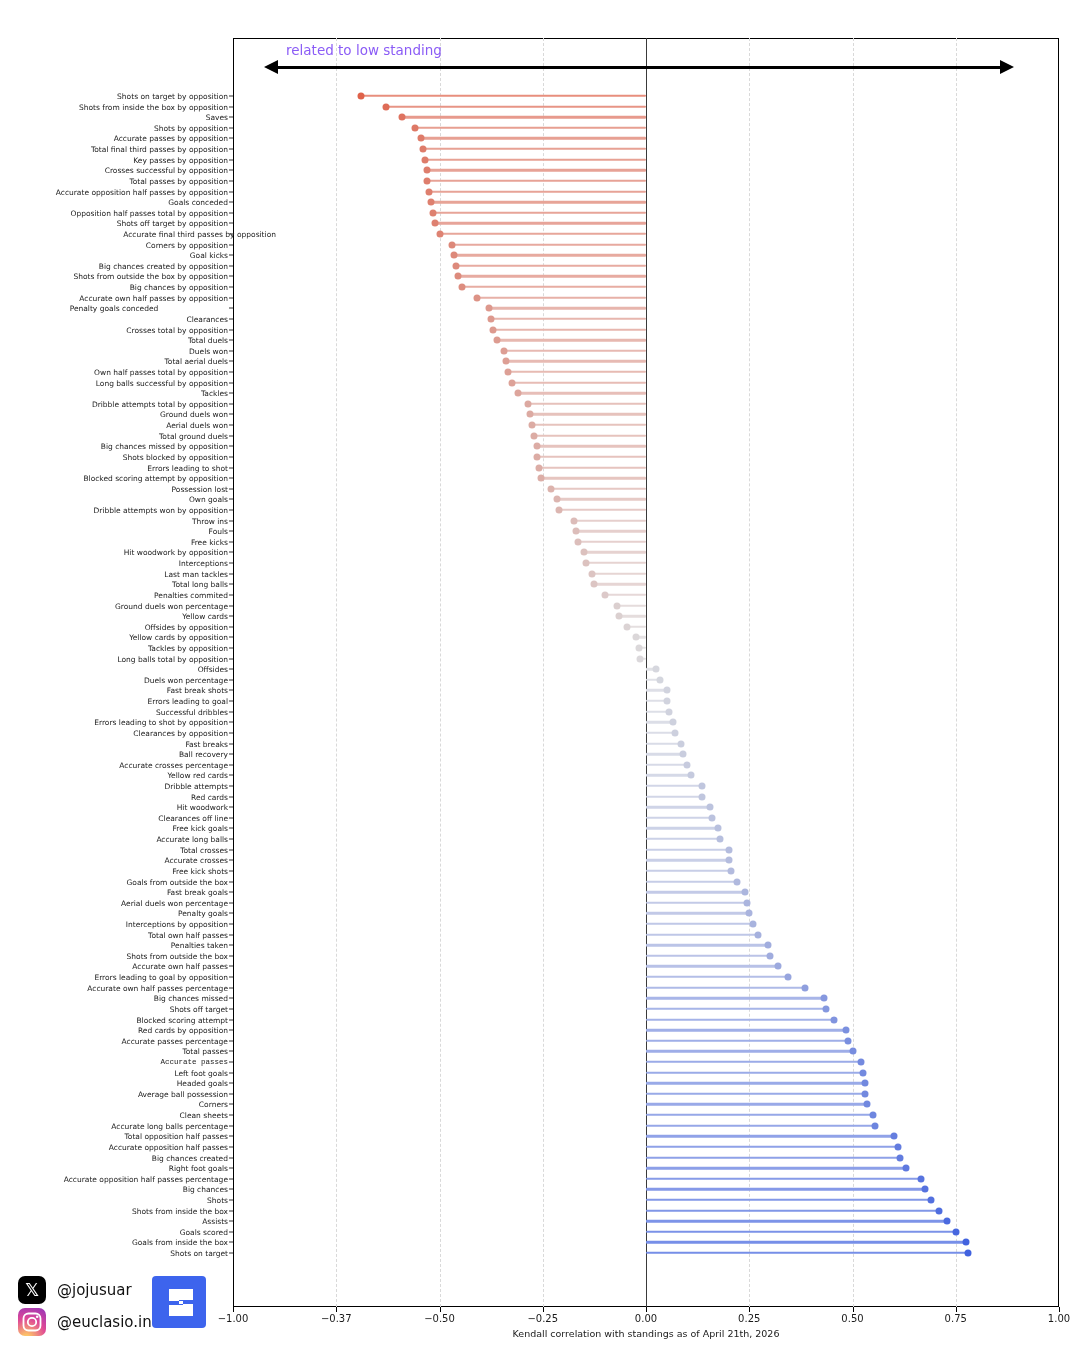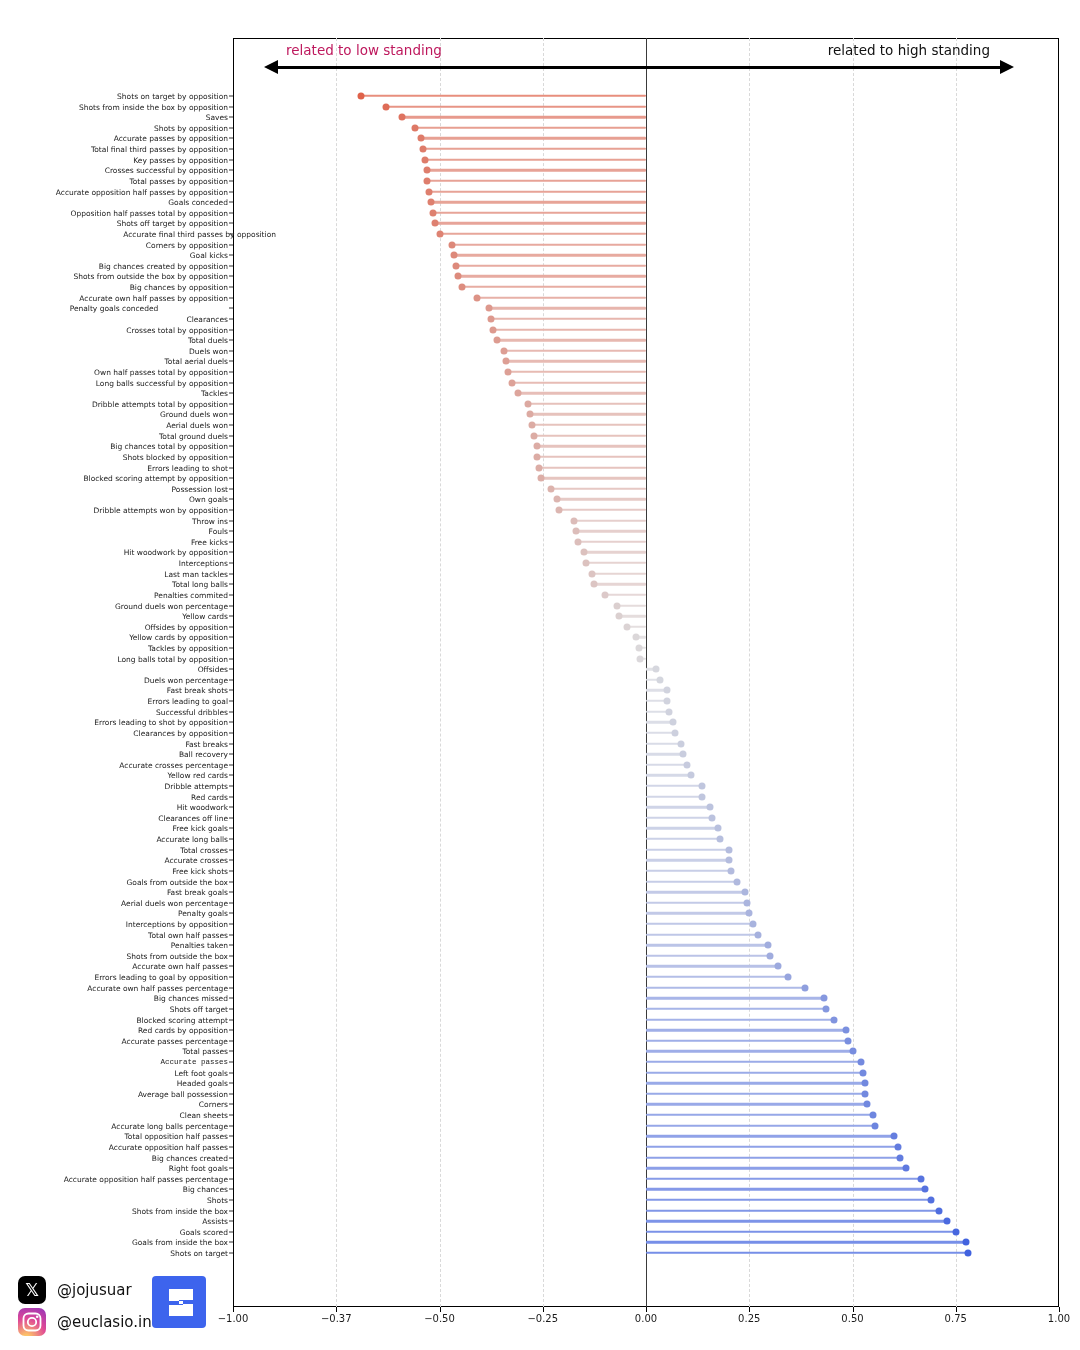--- a/index.html
+++ b/index.html
@@ -12,21 +12,21 @@
               text-align:center;font-size:26px;color:#1a1a1a;white-space:nowrap;}
   
   #plot-box{left:233px;top:38px;width:826px;height:1269px;border:1.6px solid #000;box-sizing:border-box;}
   .gridline{top:38px;height:1269px;width:0;border-left:1px dashed #d9d9d9;}
   #zero-line{top:38px;height:1269px;width:0;border-left:1.6px solid #3a3a3a;}
   
   #annot-arrow{left:276px;top:66px;width:726px;height:3px;background:#000;}
   .arrow-head{top:60px;width:0;height:0;border-top:7px solid transparent;border-bottom:7px solid transparent;}
   #arrow-head-left{left:264px;border-right:14px solid #000;}
   #arrow-head-right{left:1000px;border-left:14px solid #000;}
-  #annot-left{left:286px;top:42px;font-size:13.5px;color:#be185d;}
+  #annot-left{left:286px;top:42px;font-size:13.5px;color:#8b5cf6;}
   #annot-right{left:0;top:42px;width:990px;text-align:right;font-size:13.5px;color:#111;}
   
   .row-label{width:228px;text-align:right;font-size:7.5px;color:#1a1a1a;white-space:nowrap;
              transform:translateY(-50%);}
   .ytick{width:4px;height:1px;background:#333;transform:translateY(-50%);}
   .stem{height:2.4px;border-radius:1px;transform:translateY(-50%);}
   .dot{width:7px;height:7px;border-radius:50%;transform:translate(-50%,-50%);}
   
   .xtick-mark{top:1307px;width:1px;height:5px;background:#000;}
   .xtick-label{top:1313px;width:60px;margin-left:-30px;text-align:center;font-size:10px;color:#1a1a1a;}
@@ -59,21 +59,20 @@
       <div class="abs gridline" style="left: 749.25px;"></div>
       <div class="abs gridline" style="left: 852.5px;"></div>
       <div class="abs gridline" style="left: 955.75px;"></div>
     </div>
   <div class="abs" id="zero-line" style="left: 646px;"></div>
 
   <div class="abs" id="annot-arrow"></div>
   <div class="abs arrow-head" id="arrow-head-left"></div>
   <div class="abs arrow-head" id="arrow-head-right"></div>
   <div class="abs" id="annot-left">related to low standing</div>
-  <div class="abs" id="annot-right">related to high standing</div>
 
   <div id="rows-layer">
       <div class="abs row-label" style="left: 0px; top: 96px;">Shots on target by opposition</div>
       <div class="abs ytick" style="left: 229px; top: 96px;"></div>
       <div class="abs stem" style="top: 96px; left: 361.03px; width: 284.97px; background: rgb(232, 142, 125);"></div>
       <div class="abs dot" style="left: 361.03px; top: 96px; background: rgb(223, 98, 74);"></div>
       <div class="abs row-label" style="left: 0px; top: 106.615px;">Shots from inside the box by opposition</div>
       <div class="abs ytick" style="left: 229px; top: 106.615px;"></div>
       <div class="abs stem" style="top: 106.615px; left: 385.81px; width: 260.19px; background: rgb(231, 149, 134);"></div>
       <div class="abs dot" style="left: 385.81px; top: 106.615px; background: rgb(222, 108, 87);"></div>
@@ -194,21 +193,21 @@
       <div class="abs stem" style="top: 414.45px; left: 530.36px; width: 115.64px; background: rgb(230, 194, 188);"></div>
       <div class="abs dot" style="left: 530.36px; top: 414.45px; background: rgb(220, 170, 162);"></div>
       <div class="abs row-label" style="left: 0px; top: 425.065px;">Aerial duels won</div>
       <div class="abs ytick" style="left: 229px; top: 425.065px;"></div>
       <div class="abs stem" style="top: 425.065px; left: 532.425px; width: 113.575px; background: rgb(230, 195, 189);"></div>
       <div class="abs dot" style="left: 532.425px; top: 425.065px; background: rgb(220, 171, 163);"></div>
       <div class="abs row-label" style="left: 0px; top: 435.68px;">Total ground duels</div>
       <div class="abs ytick" style="left: 229px; top: 435.68px;"></div>
       <div class="abs stem" style="top: 435.68px; left: 534.49px; width: 111.51px; background: rgb(230, 195, 189);"></div>
       <div class="abs dot" style="left: 534.49px; top: 435.68px; background: rgb(220, 172, 164);"></div>
-      <div class="abs row-label" style="left: 0px; top: 446.295px;">Big chances total by opposition</div>
+      <div class="abs row-label" style="left: 0px; top: 446.295px;">Big chances missed by opposition</div>
       <div class="abs ytick" style="left: 229px; top: 446.295px;"></div>
       <div class="abs stem" style="top: 446.295px; left: 536.555px; width: 109.445px; background: rgb(230, 195, 190);"></div>
       <div class="abs dot" style="left: 536.555px; top: 446.295px; background: rgb(220, 172, 165);"></div>
       <div class="abs row-label" style="left: 0px; top: 456.91px;">Shots blocked by opposition</div>
       <div class="abs ytick" style="left: 229px; top: 456.91px;"></div>
       <div class="abs stem" style="top: 456.91px; left: 536.555px; width: 109.445px; background: rgb(230, 195, 190);"></div>
       <div class="abs dot" style="left: 536.555px; top: 456.91px; background: rgb(220, 172, 165);"></div>
       <div class="abs row-label" style="left: 0px; top: 467.525px;">Errors leading to shot</div>
       <div class="abs ytick" style="left: 229px; top: 467.525px;"></div>
       <div class="abs stem" style="top: 467.525px; left: 538.62px; width: 107.38px; background: rgb(230, 196, 191);"></div>
@@ -524,20 +523,21 @@
       <div class="abs xtick-label" style="left: 646px;">0.00</div>
       <div class="abs xtick-mark" style="left: 749.25px;"></div>
       <div class="abs xtick-label" style="left: 749.25px;">0.25</div>
       <div class="abs xtick-mark" style="left: 852.5px;"></div>
       <div class="abs xtick-label" style="left: 852.5px;">0.50</div>
       <div class="abs xtick-mark" style="left: 955.75px;"></div>
       <div class="abs xtick-label" style="left: 955.75px;">0.75</div>
       <div class="abs xtick-mark" style="left: 1059px;"></div>
       <div class="abs xtick-label" style="left: 1059px;">1.00</div>
     </div>
+  <div class="abs" id="x-axis-label">Kendall correlation with standings as of April 21th, 2026</div>
 
   <div class="abs social-icon" id="x-icon">𝕏</div>
   <div class="abs" id="x-handle">@jojusuar</div>
   <div class="abs social-icon" id="instagram-icon">
     <svg width="20" height="20" viewBox="0 0 20 20">
       <rect x="1.5" y="1.5" width="17" height="17" rx="5" fill="none" stroke="#fff" stroke-width="1.8"></rect>
       <circle cx="10" cy="10" r="4.2" fill="none" stroke="#fff" stroke-width="1.8"></circle>
       <circle cx="15.2" cy="4.8" r="1.3" fill="#fff"></circle>
     </svg>
   </div>

